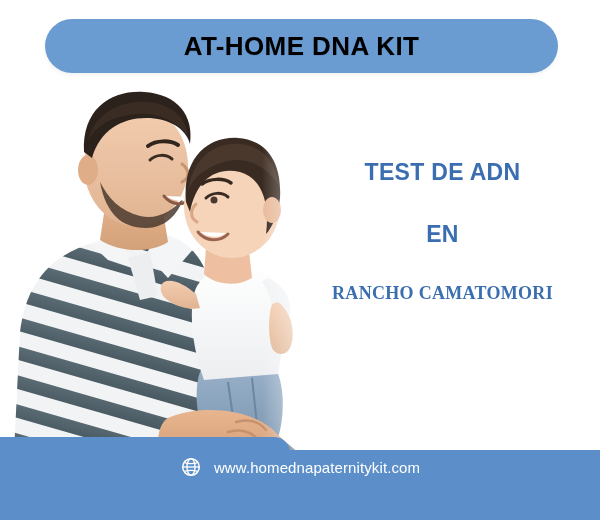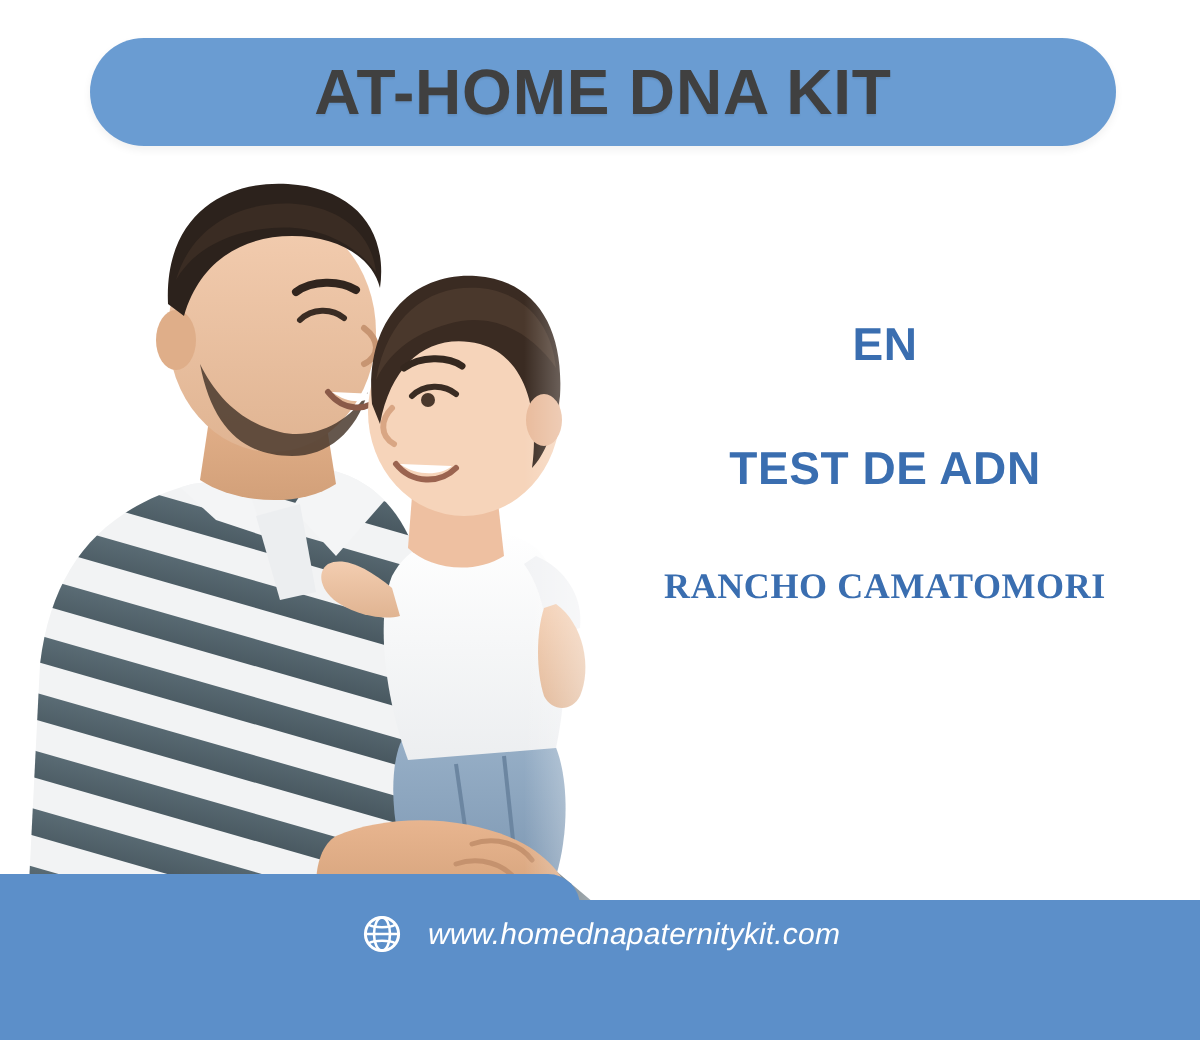--- a/index.html
+++ b/index.html
@@ -26,22 +26,22 @@
     width: 513px;
     height: 54px;
     background: #6a9cd2;
     border-radius: 27px;
     box-shadow: 0 2px 4px rgba(0,0,0,0.06);
     display: flex;
     align-items: center;
     justify-content: center;
   }
   .banner-title {
-    color: #404040;
-    font-size: 32px;
+    color: #000000;
+    font-size: 26px;
     font-weight: bold;
     letter-spacing: 0.4px;
     line-height: 1;
     white-space: nowrap;
     text-shadow: 0 1px 1px rgba(0,0,0,0.08);
   }
 
   
   .photo-wrap {
     position: absolute;
@@ -114,21 +114,20 @@
     left: 0;
     top: 36px;
     width: 600px;
     justify-content: center;
     gap: 34px;
   }
   .f-item {
     display: flex;
     align-items: center;
     gap: 12px;
-    font-style: italic;
   }
   .f-text {
     font-size: 15px;
     line-height: 1;
     letter-spacing: 0.1px;
     white-space: nowrap;
   }
   .f-icon {
     display: inline-flex;
     align-items: center;
@@ -263,22 +262,22 @@
           <linearGradient id="fadeR" x1="0" y1="0" x2="1" y2="0">
             <stop offset="0" stop-color="#ffffff" stop-opacity="0"></stop>
             <stop offset="1" stop-color="#ffffff" stop-opacity="0.92"></stop>
           </linearGradient>
         </defs>
       </g>
     </svg>
   </div>
 
   <div class="headline-block">
+    <div class="headline-line l1">TEST DE ADN</div>
     <div class="headline-line l2">EN</div>
-    <div class="headline-line l1">TEST DE ADN</div>
     <div class="headline-line l3">RANCHO CAMATOMORI</div>
   </div>
 
   <div class="footer-left-step"></div>
   <div class="footer-main"></div>
 
   <div class="footer-content">
 
     <div class="footer-row footer-row-1">
       <div class="f-item">

